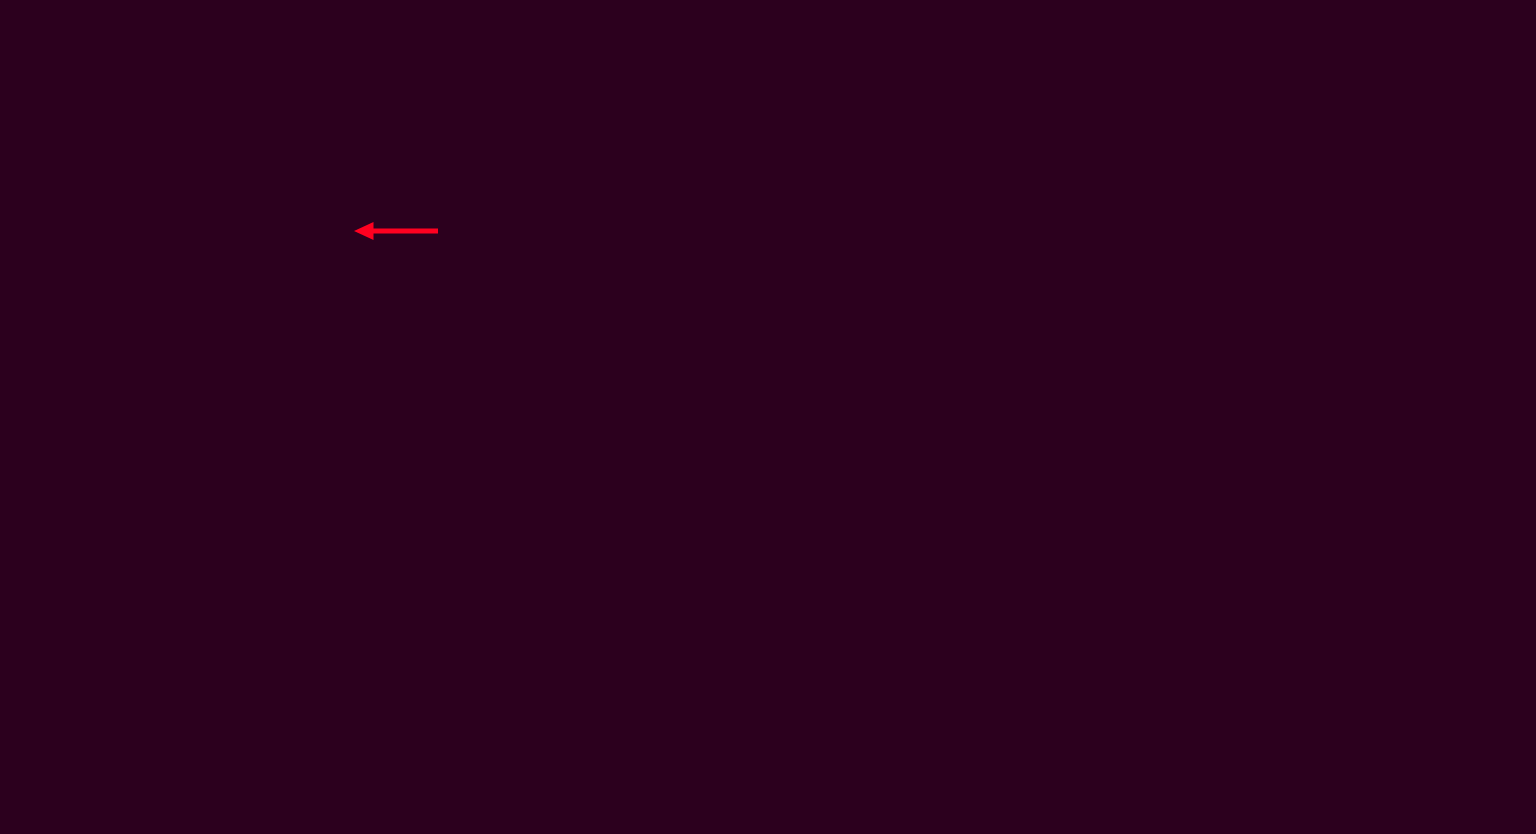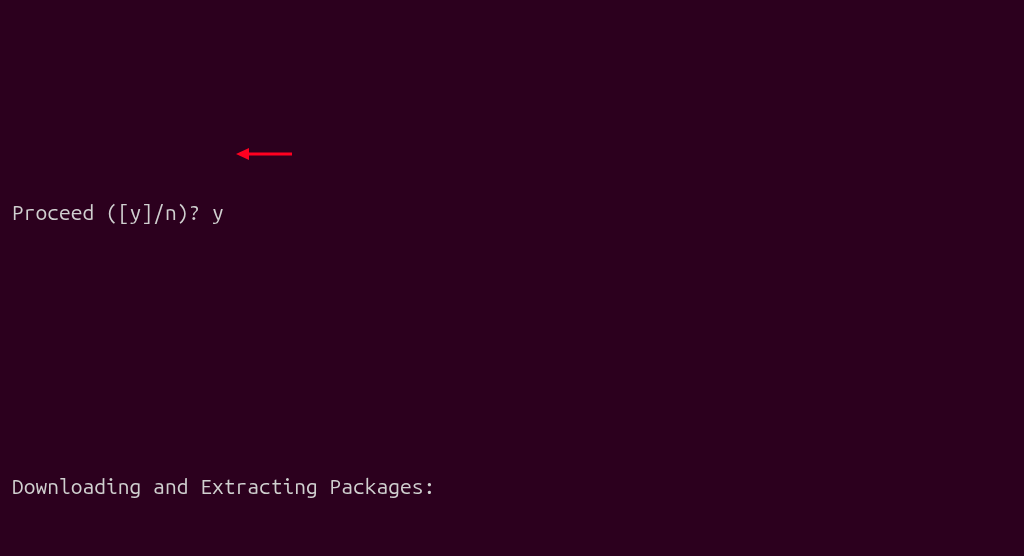--- a/index.html
+++ b/index.html
@@ -32,24 +32,22 @@
       left: 222px;
       pointer-events: none;
     }
   </style>
 </head>
 <body>
 
 
 
 <div class="terminal">
-  <span class="line">Proceed ([y]/n)? y</span>
   <span class="line"></span>
   <span class="line"></span>
-  <span class="line">Downloading and Extracting Packages:</span>
   
   
   
   
   
   
   
   
   
   

